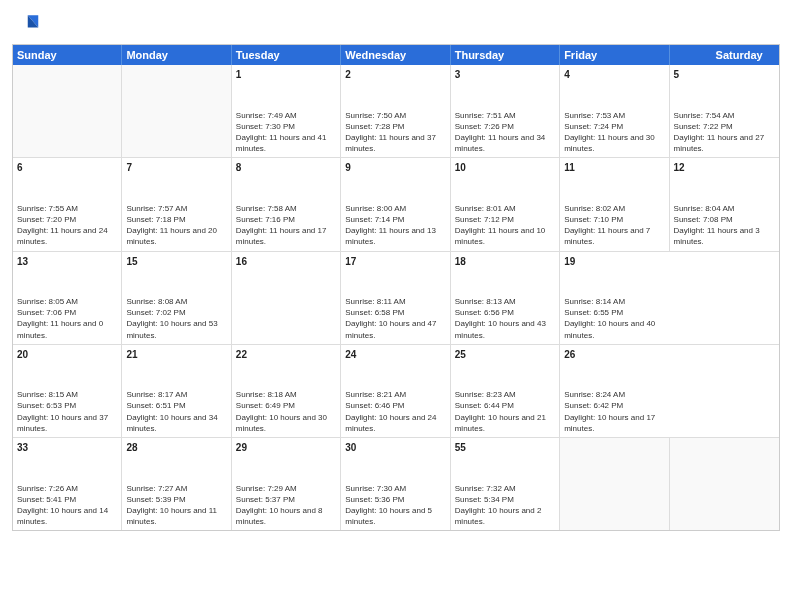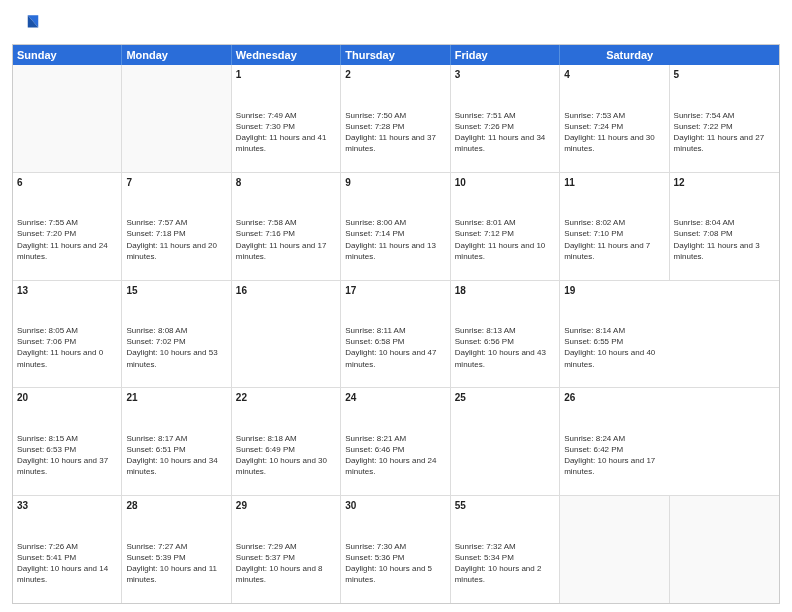--- a/index.html
+++ b/index.html
@@ -5,21 +5,21 @@
     * { margin: 0; padding: 0; box-sizing: border-box; }
     body {
       font-family: Arial, sans-serif;
       background: #fff;
       width: 792px;
       height: 612px;
       overflow: hidden;
     }
     .page {
       width: 792px;
-      height: 612px;
+      height: 436px;
       background: #fff;
       display: flex;
       flex-direction: column;
       padding: 10px 12px 8px 12px;
     }
     .header {
       display: flex;
       justify-content: space-between;
       align-items: flex-start;
       margin-bottom: 6px;
@@ -135,20 +135,21 @@
     <div class="title-block">
       <div class="month-title"></div>
       <div class="location"></div>
     </div>
   </div>
 
   <div class="calendar">
     <div class="cal-header">
     <div class="cal-header-cell">Sunday</div>
         <div class="cal-header-cell">Monday</div>
+        <div class="cal-header-cell">Tuesday</div>
         <div class="cal-header-cell">Wednesday</div>
         <div class="cal-header-cell">Thursday</div>
         <div class="cal-header-cell">Friday</div>
         <div class="cal-header-cell">Saturday</div>
       </div>
     <div class="cal-body">
     <div class="cal-row">
           <div class="cal-cell empty"></div>
           <div class="cal-cell empty"></div>
           <div class="cal-cell">
@@ -239,20 +240,21 @@
           <div class="cal-cell">
             <span class="day-num">22</span>
             <div class="cell-info">Sunrise: 8:18 AM<br>Sunset: 6:49 PM<br>Daylight: 10 hours and 30 minutes.</div>
           </div>
           <div class="cal-cell">
             <span class="day-num">24</span>
             <div class="cell-info">Sunrise: 8:21 AM<br>Sunset: 6:46 PM<br>Daylight: 10 hours and 24 minutes.</div>
           </div>
           <div class="cal-cell">
             <span class="day-num">25</span>
+            <div class="cell-info">Sunrise: 8:23 AM<br>Sunset: 6:44 PM<br>Daylight: 10 hours and 21 minutes.</div>
           </div>
           <div class="cal-cell">
             <span class="day-num">26</span>
             <div class="cell-info">Sunrise: 8:24 AM<br>Sunset: 6:42 PM<br>Daylight: 10 hours and 17 minutes.</div>
           </div>
         </div>
         <div class="cal-row">
           <div class="cal-cell">
             <span class="day-num">33</span>
             <div class="cell-info">Sunrise: 7:26 AM<br>Sunset: 5:41 PM<br>Daylight: 10 hours and 14 minutes.</div>

